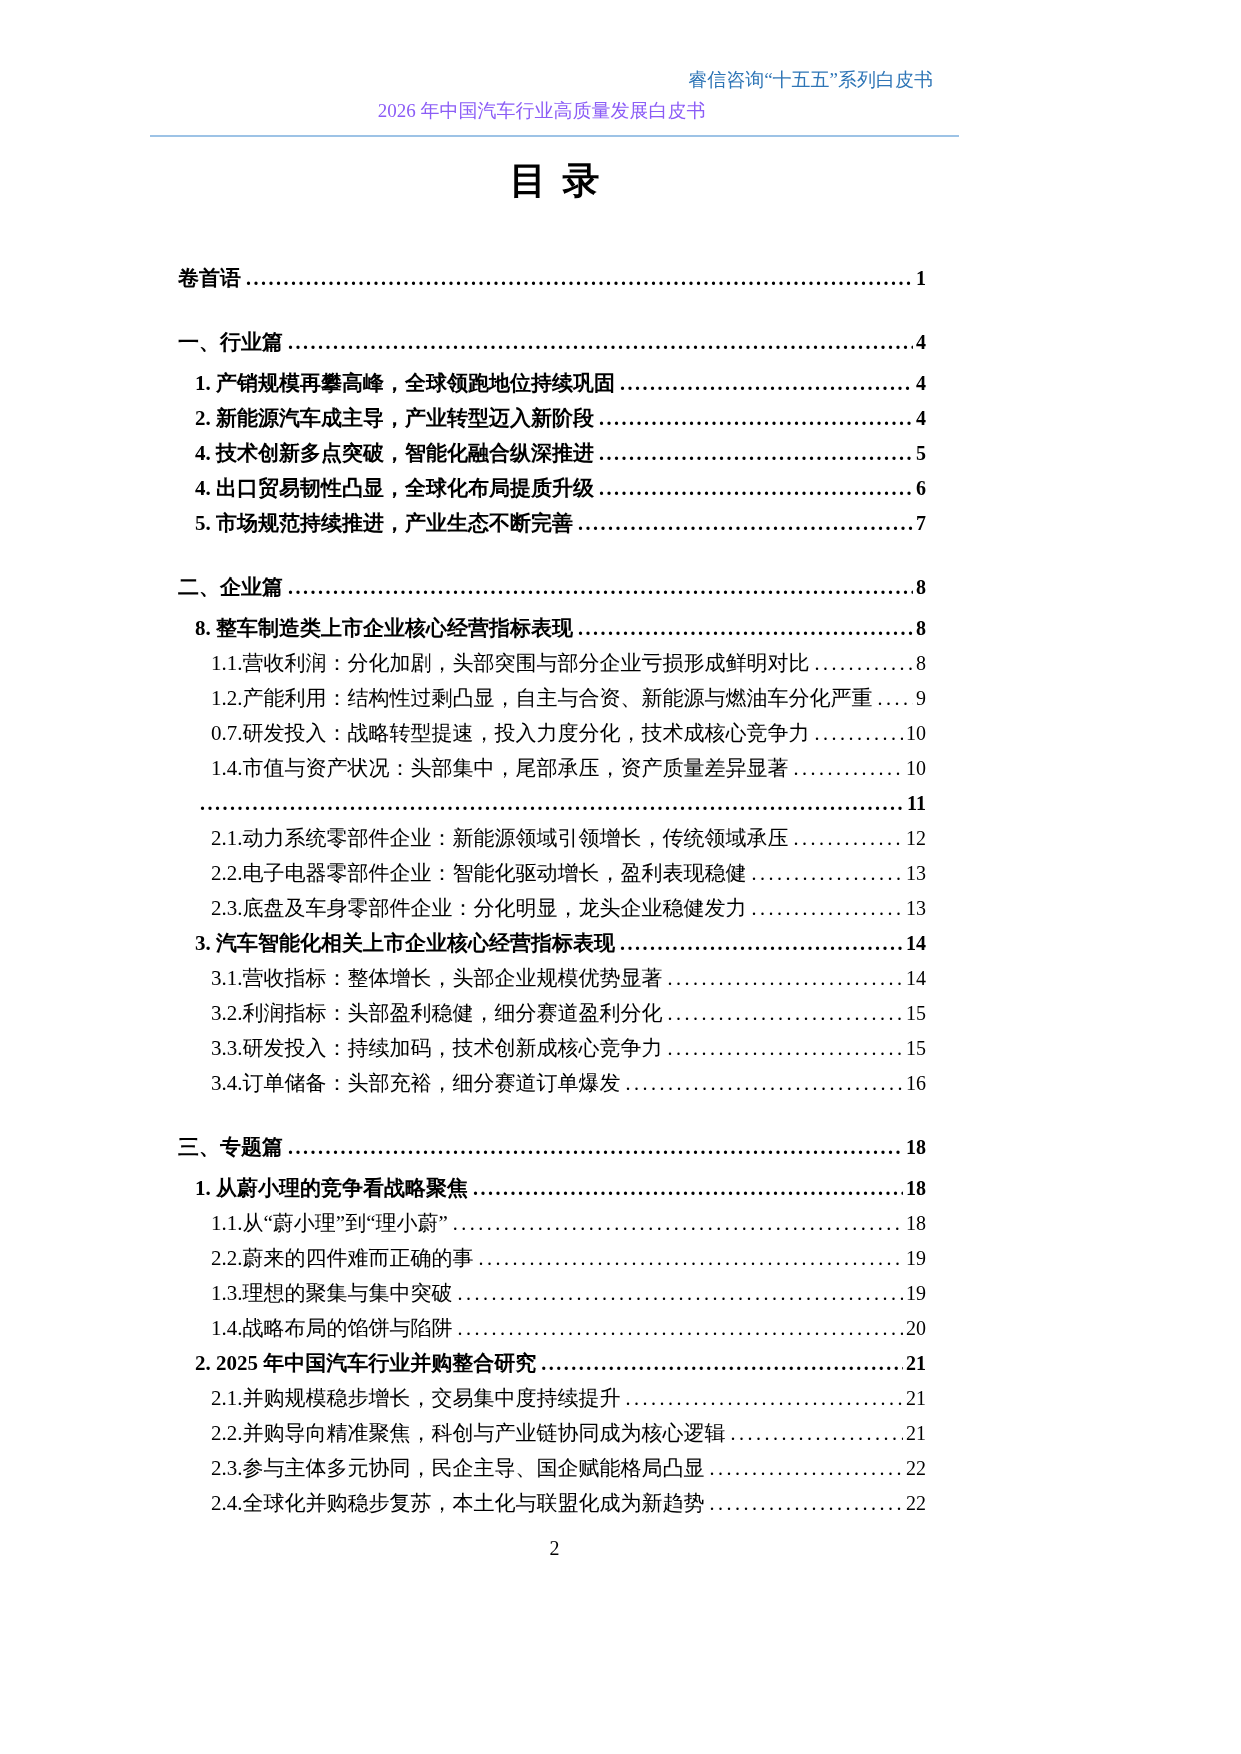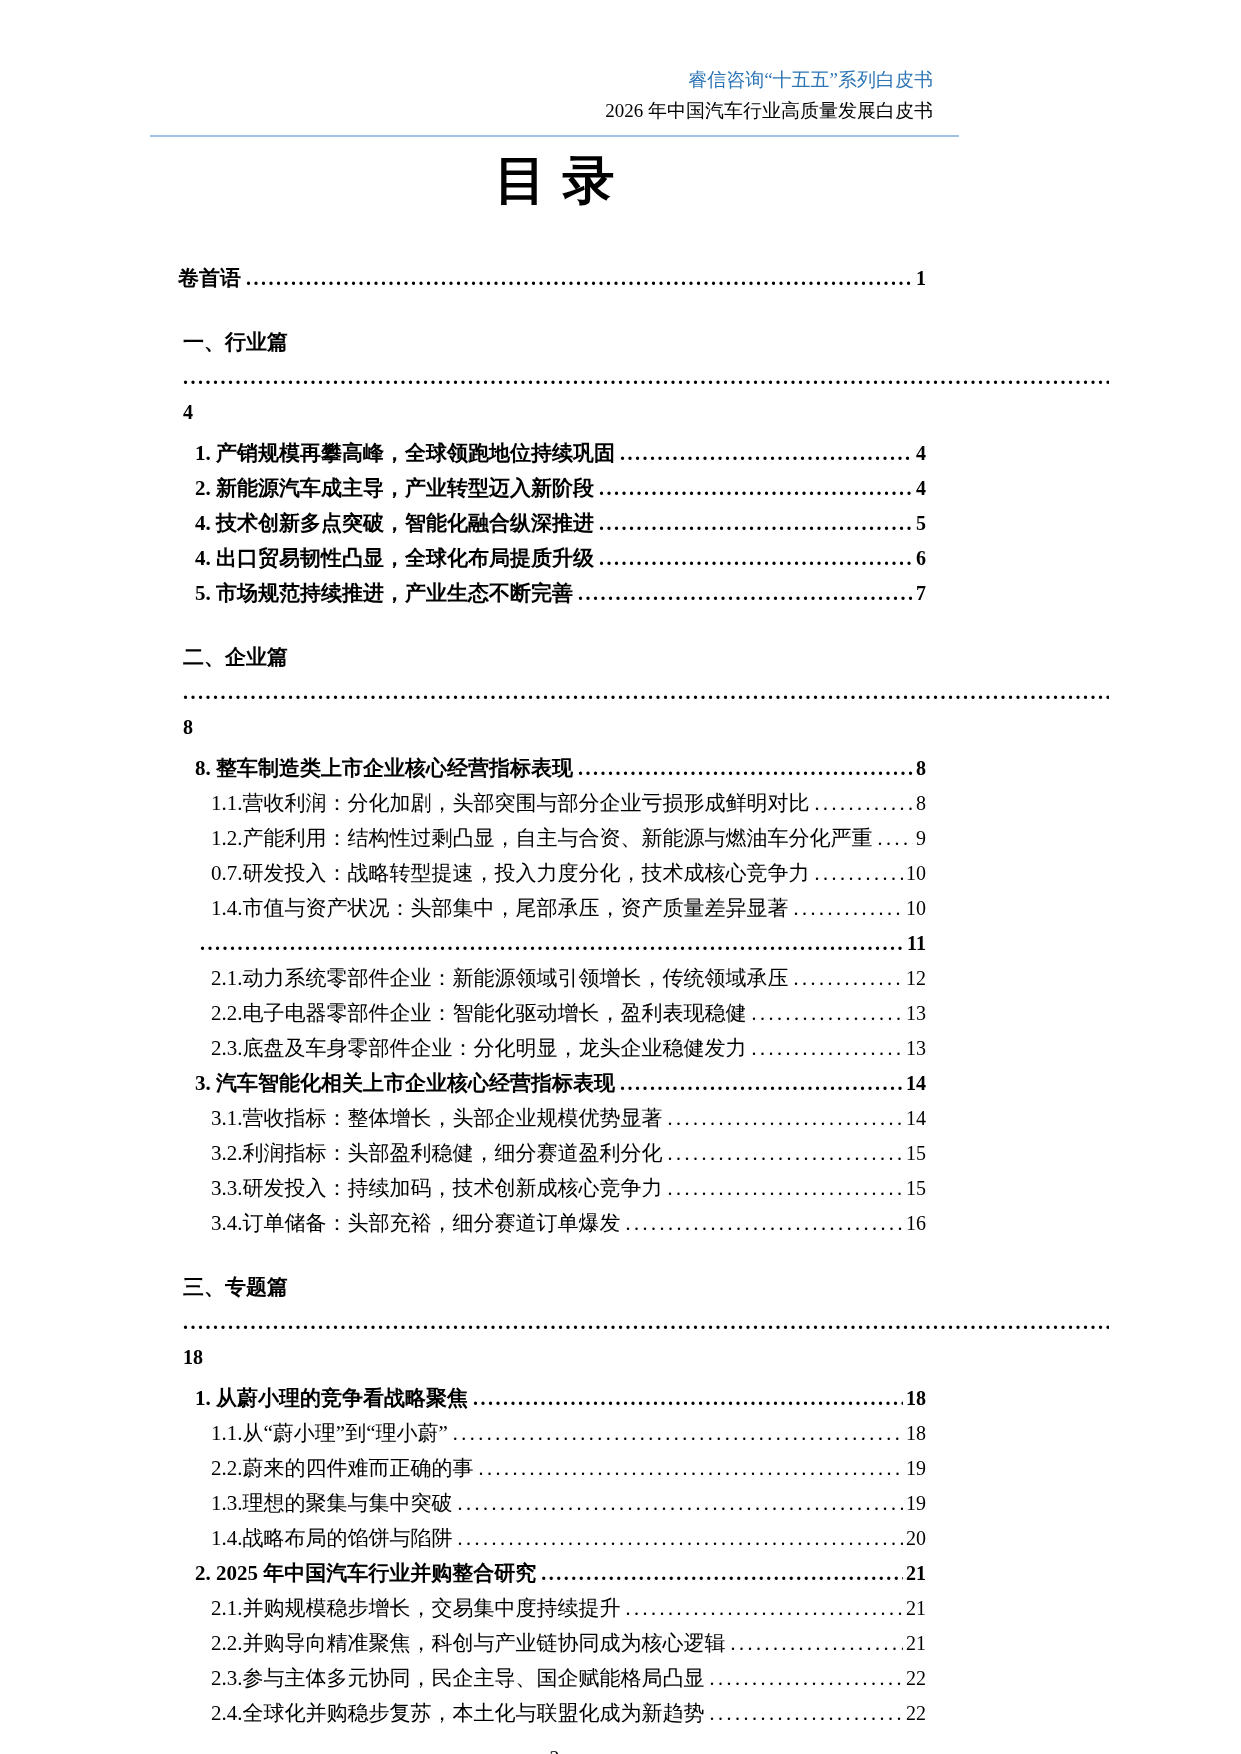--- a/index.html
+++ b/index.html
@@ -24,42 +24,42 @@
     display:block;
     font-size:19px;
     line-height:31px;
     color:#2E75B6;
     padding-right:26px;
   }
   
   .title {
     margin-top:20px;
     text-align:center;
-    font-size:52px;
+    font-size:37px;
     font-weight:bold;
     letter-spacing:16px;
     text-indent:16px;
     line-height:48px;
   }
   
   .toc {
     margin:56px 183px 0 178px;
   }
   .row {
     display:flex;
     align-items:baseline;
     font-size:21px;
     line-height:35px;
     white-space:nowrap;
   }
   .row.b { font-weight:bold; }
   .row.l1 { padding-left:17px; }
   .row.l2 { padding-left:33px; }
   .row.gap { margin-top:29px; }
-  .row.sec { margin-bottom:6px;flex-direction:column; }
+  .row.sec { margin-bottom:6px; }
   .t { flex:0 0 auto; }
   .leader {
     flex:1 1 auto;
     overflow:hidden;
     white-space:nowrap;
     margin:0 3px 0 5px;
     min-width:20px;
   }
   .leader::after {
     content:"..........................................................................................................................................................................................................................................................................";
@@ -75,21 +75,21 @@
     font-size:20px;
   }
 </style>
 </head>
 <body>
 
 <div class="page">
 
   <div class="header" style="border-bottom-color: rgb(157, 195, 230);">
     <span class="hl" style="color: rgb(46, 117, 182);">睿信咨询“十五五”系列白皮书</span>
-    <span class="hl" style="color: #000000;">2026 年中国汽车行业高质量发展白皮书</span>
+    <span class="hl" style="color: #8b5cf6; text-align: center;">2026 年中国汽车行业高质量发展白皮书</span>
   </div>
 
   <div class="title">目录</div>
 
   <div class="toc">
       <div class="row l0 b">
         <span class="t">卷首语</span>
         <span class="leader"></span>
         <span class="pg">1</span>
       </div>

